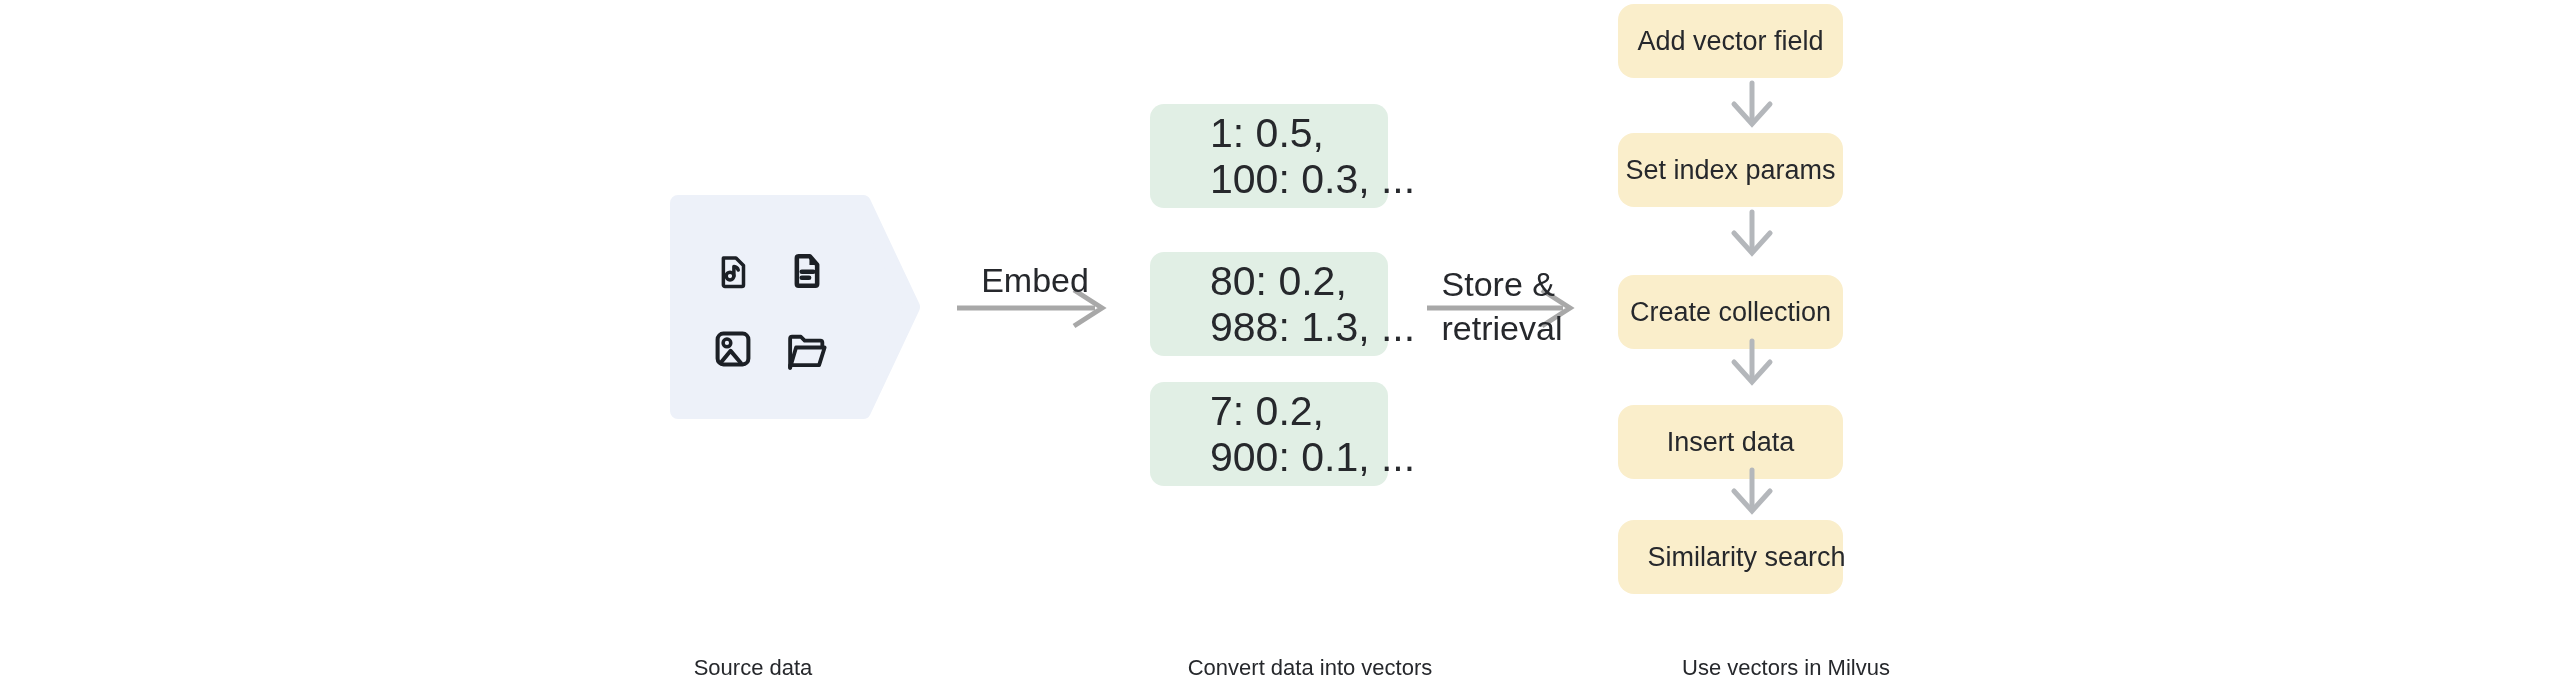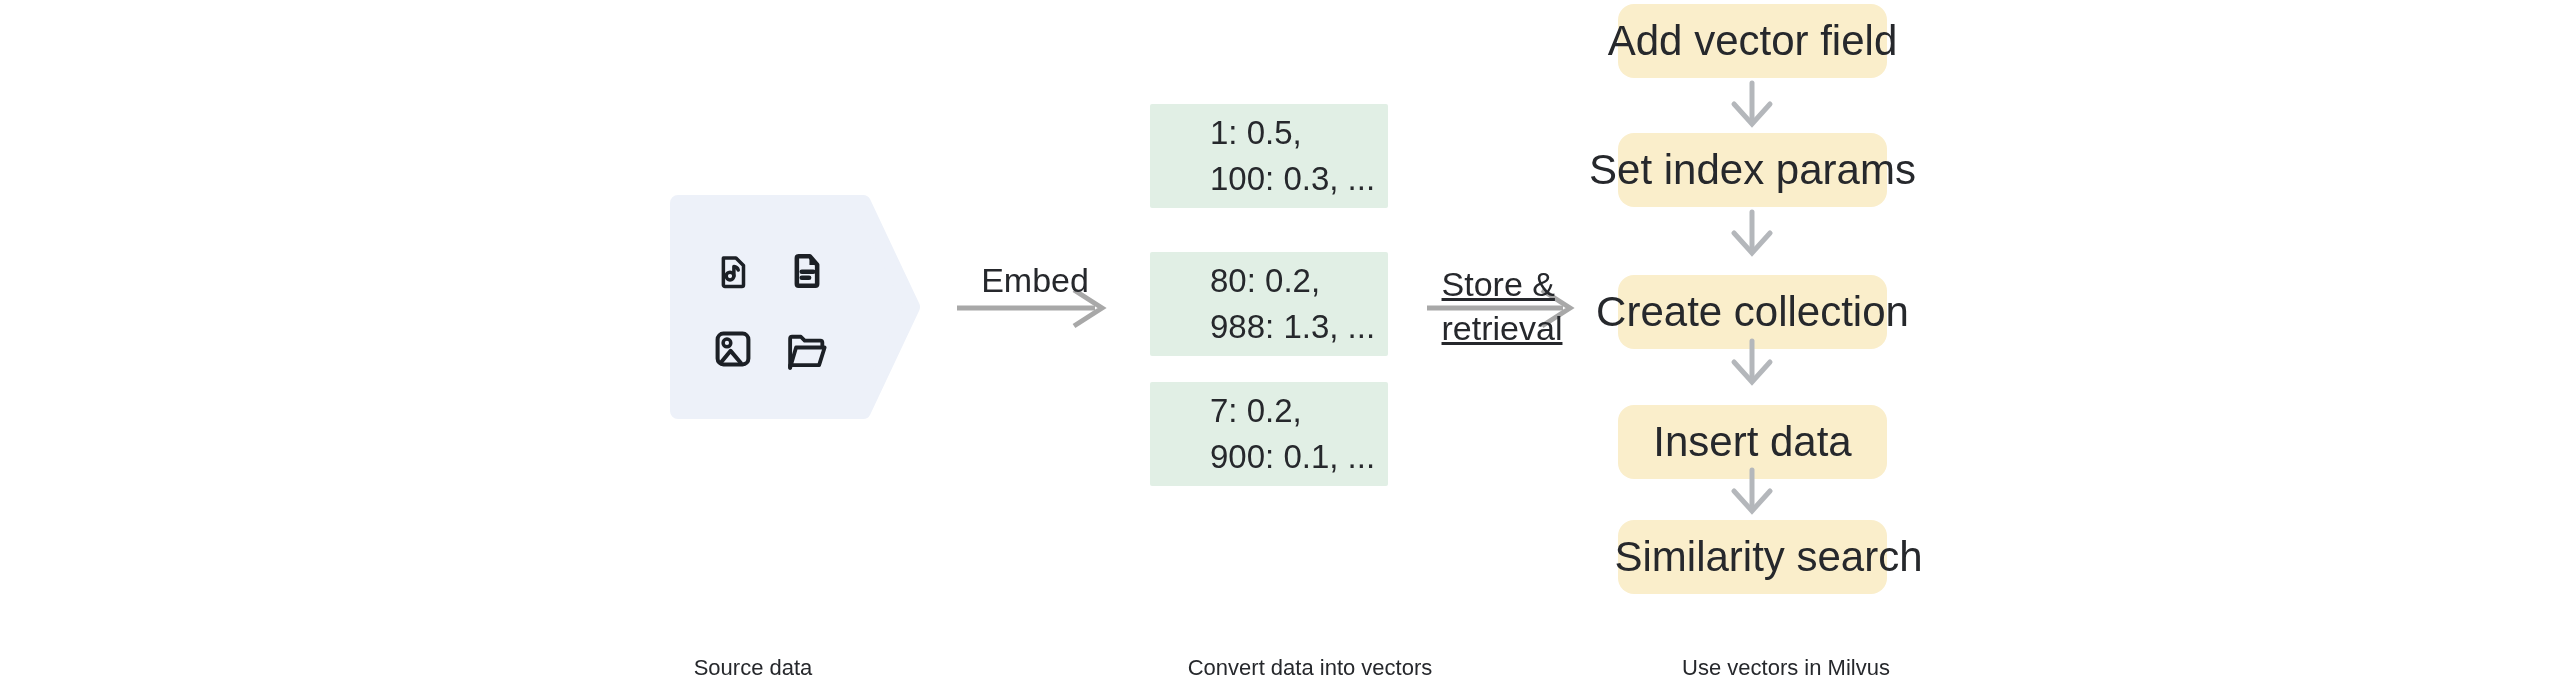--- a/index.html
+++ b/index.html
@@ -55,41 +55,41 @@
     white-space: nowrap;
     color: var(--text, #26282c);
   }
 
   
   .vector-box {
     left: 1150px;
     width: 238px;
     height: 104px;
     background: var(--green, #e1efe5);
-    border-radius: 2px;
+    border-radius: 14px;
     display: flex;
     flex-direction: column;
     justify-content: center;
     padding-left: 60px;
-    font-size: 33px;
+    font-size: 41px;
     line-height: 46px;
     white-space: nowrap;
   }
 
   
   .step-box {
     left: 1618px;
-    width: 269px;
+    width: 225px;
     height: 74px;
     background: var(--yellow, #faeecb);
     border-radius: 16px;
     display: flex;
     align-items: center;
     justify-content: center;
-    font-size: 42px;
+    font-size: 27px;
     white-space: nowrap;
   }
 
   .section-label {
     top: 648px;
     font-size: 22px;
     line-height: 40px;
     transform: translateX(-50%);
     white-space: nowrap;
     color: var(--text, #26282c);
@@ -143,21 +143,21 @@
   </div>
   <div class="abs vector-box" style="top:382px;">
     <div>7: 0.2,</div>
     <div>900: 0.1, ...</div>
   </div>
 
   <svg class="abs" style="left:1425px; top:286px;" width="158" height="44" viewBox="0 0 158 44">
     <line class="arrow-h" x1="2" y1="22" x2="138" y2="22"></line>
     <polyline class="arrow-h" points="117,4 145,22 117,40"></polyline>
   </svg>
-  <div class="abs flow-label" style="left:1502px; top:262px;text-decoration:underline;">
+  <div class="abs flow-label" style="left:1502px; top:262px;">
     <div>Store &amp;</div>
     <div>retrieval</div>
   </div>
 
   <div class="abs step-box" style="top:4px;">
     <span>Add vector field</span>
   </div>
   <svg class="abs" style="left:1722px; top:80px;" width="60" height="48" viewBox="0 0 60 48">
     <line class="arrow-v" x1="30" y1="3" x2="30" y2="38"></line>
     <polyline class="arrow-v" points="12,24 30,44 48,24"></polyline>

